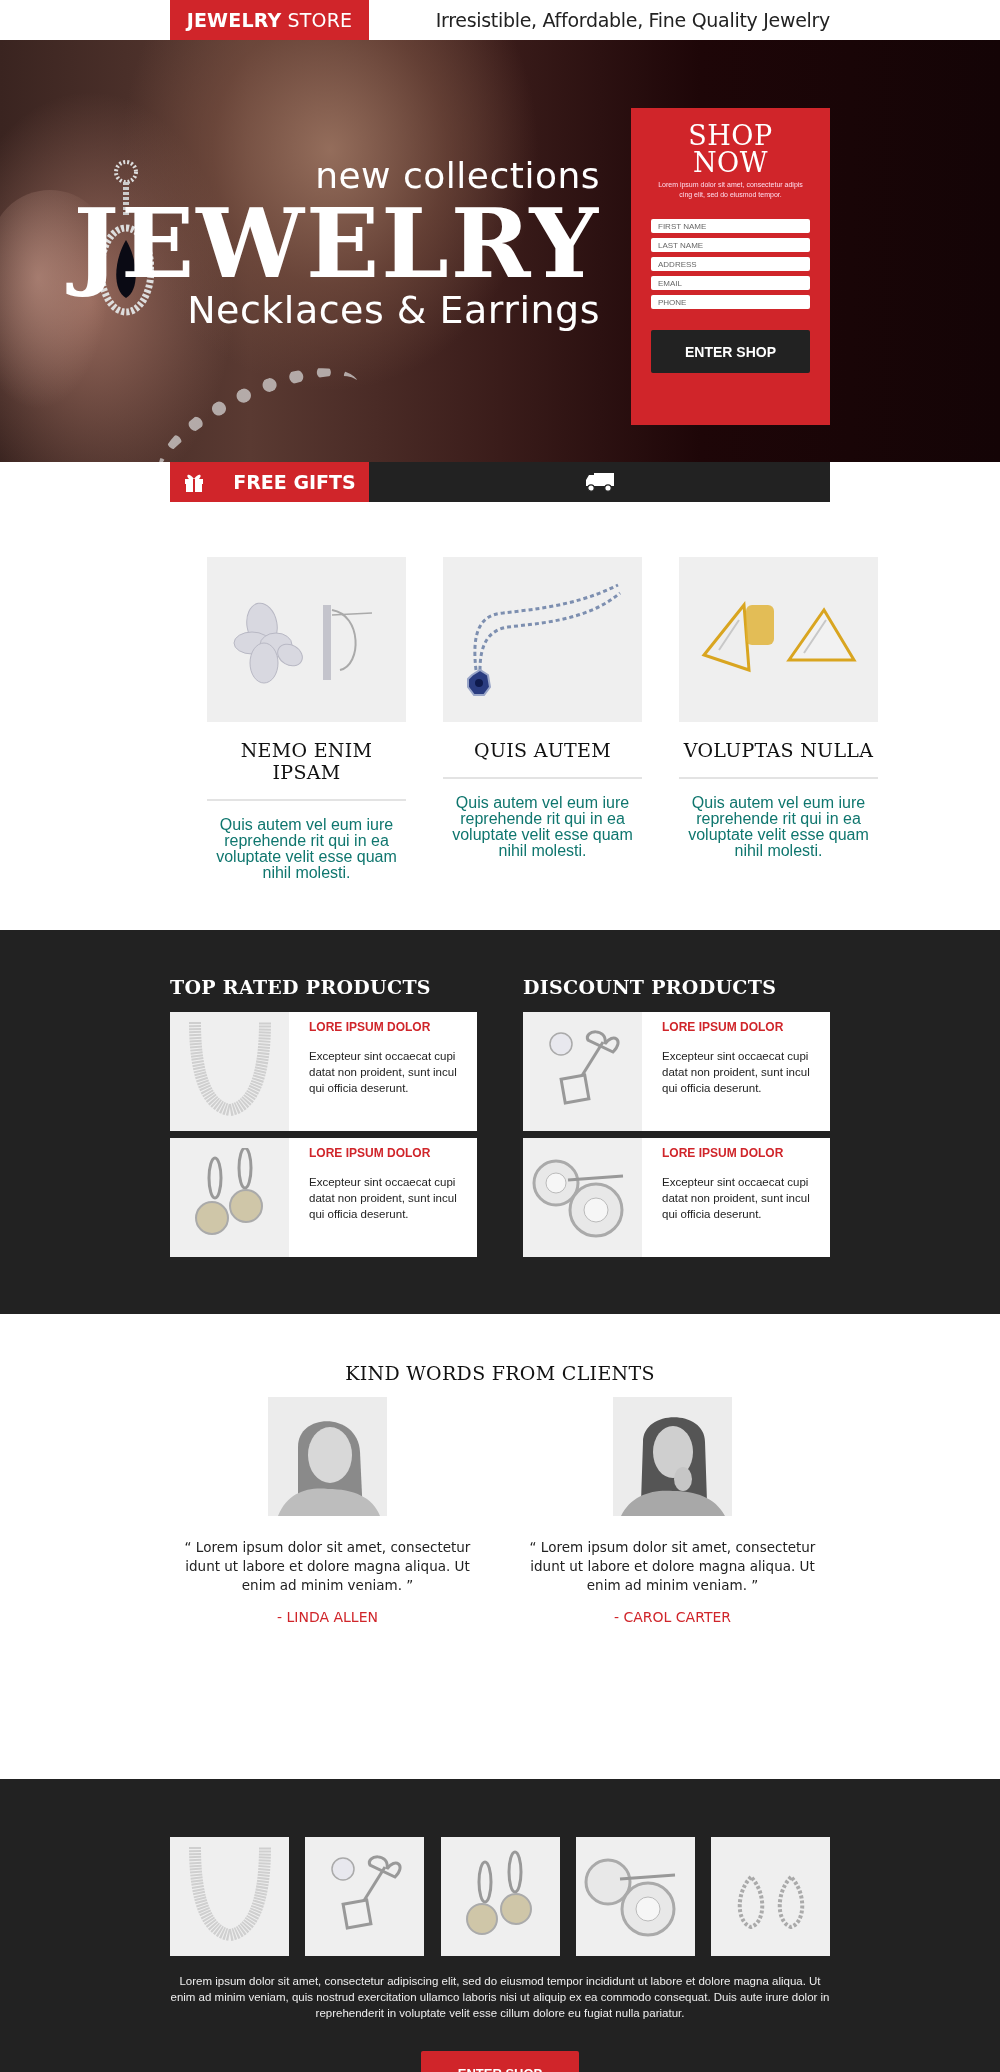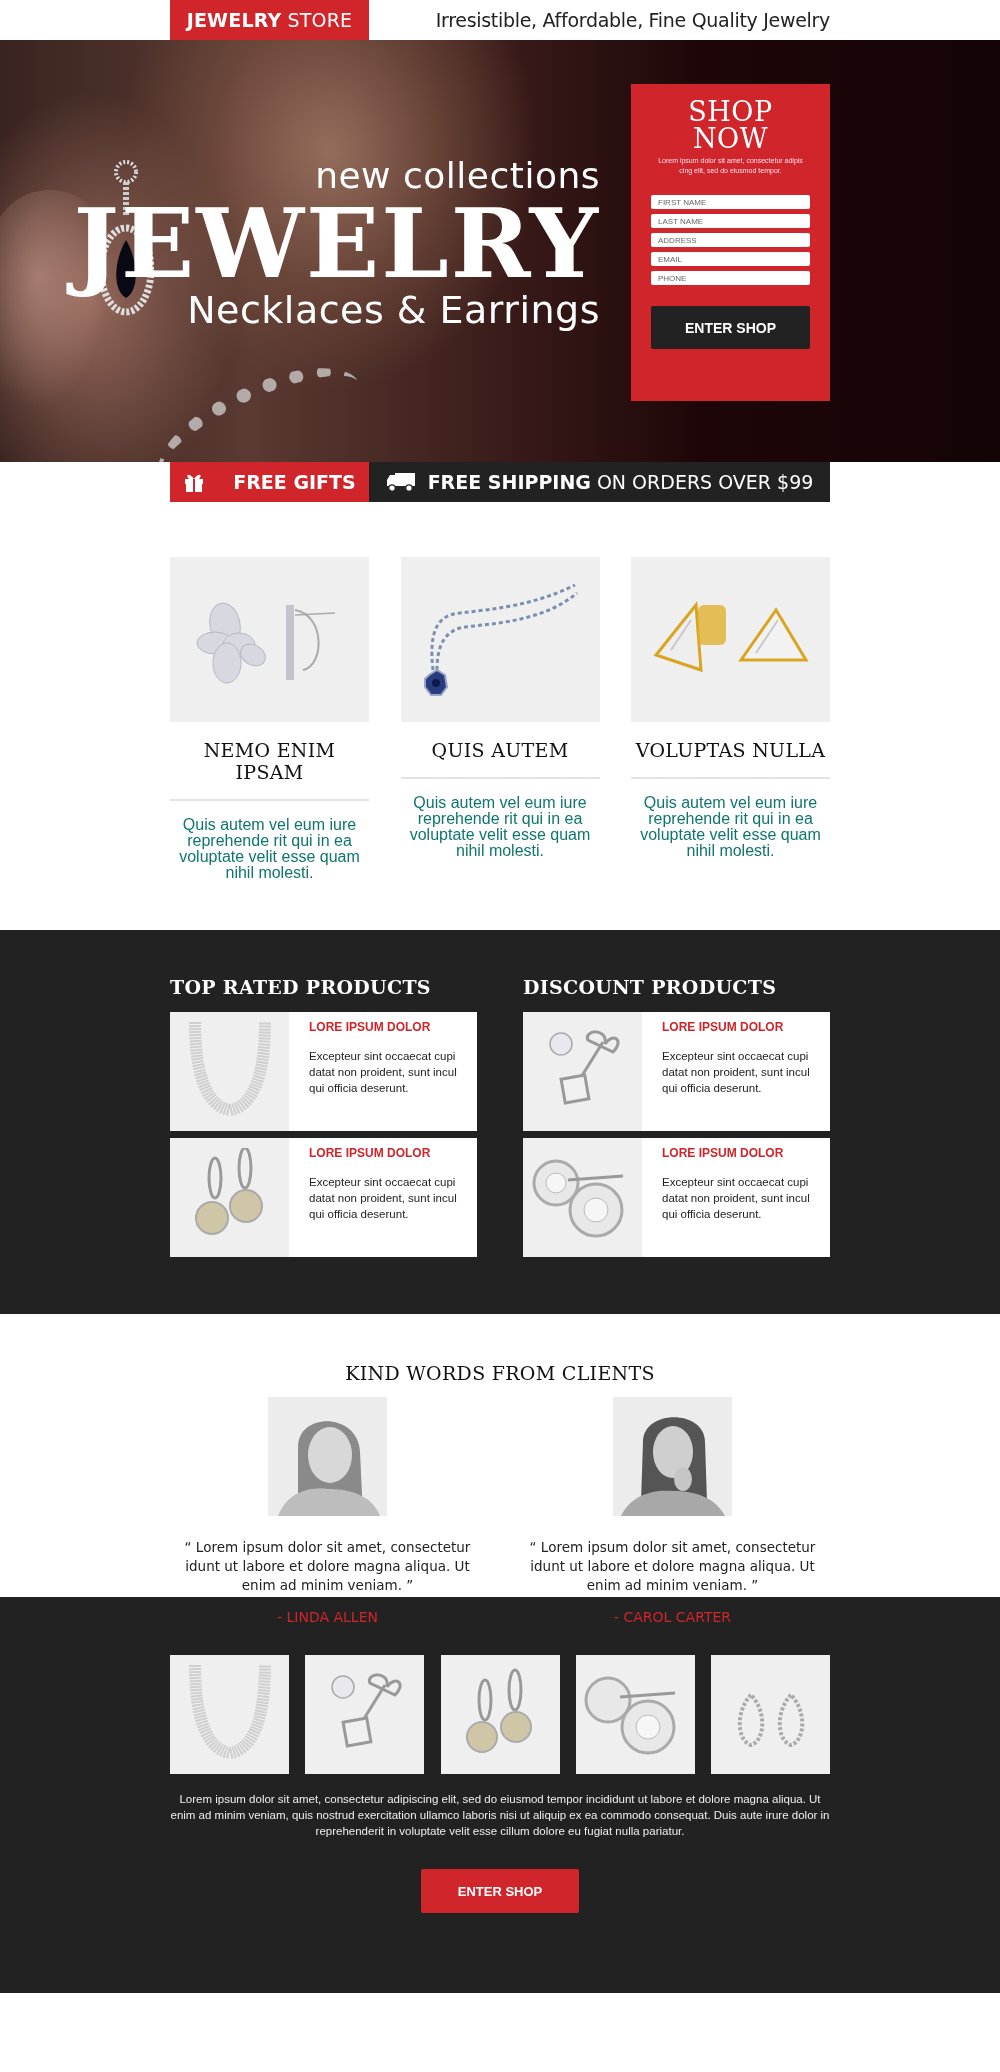--- a/index.html
+++ b/index.html
@@ -22,58 +22,58 @@
       linear-gradient(90deg, #3a2420 0%, #5a3a32 25%, #3a1c1a 50%, #1e0608 70%, #140406 100%); }
   .hero .wrap { height: 422px; }
   .earring { position: absolute; left: 98px; top: 120px; width: 56px; height: 175px; }
   .hand { position: absolute; left: -10px; top: 150px; width: 120px; height: 220px; border-radius: 60px 60px 40px 40px; background: radial-gradient(ellipse at 40% 40%, rgba(205,160,145,0.55), rgba(130,85,75,0) 70%); }
   .necklace-band { position: absolute; left: 150px; top: 345px; width: 220px; height: 90px; border-radius: 50%; border-top: 14px dotted rgba(220,220,220,0.7); transform: rotate(-25deg); }
   .hero-text { position: absolute; right: 230px; top: 118px; text-align: right; color: #fff; font-family: "DejaVu Sans", sans-serif; }
   .hero-text .sub { font-size: 36px; font-weight: normal; letter-spacing: 0.5px; line-height: 1; }
   .hero-text .big { font-family: "DejaVu Serif", serif; font-size: 96px; font-weight: bold; letter-spacing: 2px; line-height: 0.95; margin-top: 4px; }
   .hero-text .cat { font-size: 38px; font-weight: normal; letter-spacing: 0.5px; line-height: 1; margin-top: 2px; }
 
-  .form-box { position: absolute; right: 0; top: 44px; width: 199px; height: 317px; background: #d0252a; padding: 14px 20px 0 20px; text-align: center; }
+  .form-box { position: absolute; right: 0; top: 68px; width: 199px; height: 317px; background: #d0252a; padding: 14px 20px 0 20px; text-align: center; }
   .form-title { font-family: "DejaVu Serif", serif; font-size: 27px; color: #fff; font-weight: normal; letter-spacing: 0.5px; line-height: 1; }
   .form-desc { color: #fde; font-size: 7px; line-height: 10px; margin-top: 4px; }
   .field { display: block; width: 159px; height: 14px; margin: 0 auto 5px auto; background: #fff; border: none; border-radius: 2px; padding-left: 7px; font-size: 8px; color: #666; font-family: "Liberation Sans", sans-serif; }
   .field::placeholder { color: #666; }
   .fields { margin-top: 19px; }
   .enter-btn { display: block; width: 159px; height: 43px; margin: 21px auto 0 auto; background: #222222; color: #fff; border: none; border-radius: 2px; font-size: 14px; font-weight: bold; font-family: "Liberation Sans", sans-serif; cursor: pointer; }
 
   
   .promo { height: 40px; }
   .promo .wrap { display: flex; height: 40px; }
   .gifts { width: 199px; background: #d0252a; color: #fff; display: flex; align-items: center; justify-content: center; gap: 28px; font-family: "DejaVu Sans", sans-serif; font-size: 19px; font-weight: bold; }
   .shipping { flex: 1; background: #222; color: #fff; display: flex; align-items: center; justify-content: center; gap: 12px; font-family: "DejaVu Sans", sans-serif; font-size: 19px; }
   .shipping b { font-weight: bold; }
   .shipping .rest { font-weight: normal; margin-left: 6px; }
 
   
   .features { padding-top: 55px; height: 428px; }
   .features .wrap { display: flex; justify-content: space-between; }
-  .feat { width: 199px; text-align: center; }
+  .feat { width: 199px; text-align: center; margin-left: 37px; }
   .feat-img { width: 199px; height: 165px; background: #efefef; display: flex; align-items: center; justify-content: center; }
   .feat-title { font-family: "DejaVu Serif", serif; font-size: 19px; font-weight: normal; color: #111; margin-top: 17px; letter-spacing: 0.3px; }
   .feat-hr { height: 2px; background: #e3e3e3; margin: 16px 0 16px 0; }
   .feat-desc { font-size: 16px; line-height: 16px; color: #0f766e; padding: 0 2px; }
 
   
   .products { background: #222222; height: 384px; padding-top: 48px; }
   .products .wrap { display: flex; justify-content: flex-end; gap: 46px; }
   .pcol { width: 315px; }
   .pcol-title { color: #fff; font-family: "DejaVu Serif", serif; font-size: 19px; font-weight: bold; letter-spacing: 0.3px; margin-bottom: 15px; line-height: 1; }
   .pcard { display: flex; height: 119px; background: #fff; margin-bottom: 7px; }
   .pcard-img { width: 119px; height: 119px; background: #efefef; display: flex; align-items: center; justify-content: center; }
   .pcard-body { padding: 8px 12px 0 20px; flex: 1; }
   .pcard-title { color: #d0252a; font-weight: bold; font-size: 12px; }
   .pcard-desc { font-size: 11.5px; line-height: 16px; color: #222; margin-top: 14px; }
 
   
-  .testimonials { height: 283px; padding-top: 48px; }
+  .testimonials { height: 465px; padding-top: 48px; }
   .t-title { text-align: center; font-family: "DejaVu Serif", serif; font-size: 19px; font-weight: normal; letter-spacing: 0.3px; color: #111; }
   .t-row { display: flex; justify-content: space-between; margin-top: 13px; }
   .t-item { width: 315px; text-align: center; }
   .t-photo { width: 119px; height: 119px; margin: 0 auto; background: #ececec; position: relative; overflow: hidden; }
   .t-quote { font-family: "DejaVu Sans", sans-serif; font-size: 13.5px; line-height: 19px; color: #222; margin-top: 22px; padding: 0 12px; }
   .t-name { font-family: "DejaVu Sans", sans-serif; font-size: 14px; color: #d0252a; margin-top: 14px; }
 
   
   .master { background: #222222; height: 396px; padding-top: 42px; }
   .m-title { text-align: center; font-family: "DejaVu Serif", serif; color: #fff; font-size: 19px; font-weight: normal; letter-spacing: 0.3px; }
@@ -137,21 +137,20 @@
       </svg>
       <span>FREE GIFTS</span>
     </div>
     <div class="shipping">
       <svg width="30" height="22" viewBox="0 0 30 22">
         <rect x="9" y="2" width="20" height="13" fill="#fff"></rect>
         <path d="M1 9 L4 4 L9 4 L9 15 L1 15 Z" fill="#fff"></path>
         <circle cx="6" cy="17" r="3.2" fill="#fff" stroke="#222" stroke-width="1.2"></circle>
         <circle cx="23" cy="17" r="3.2" fill="#fff" stroke="#222" stroke-width="1.2"></circle>
       </svg>
-      <span><b>FREE SHIPPING</b><span class="rest">ON ORDERS OVER $99</span></span>
     </div>
   </div>
 </section>
 
 <section class="features">
   <div class="wrap">
     <div class="feat">
       <div class="feat-img">
         <svg width="150" height="110" viewBox="0 0 150 110">
           <g fill="#d8d8e0" stroke="#b8b8c4" stroke-width="1">

